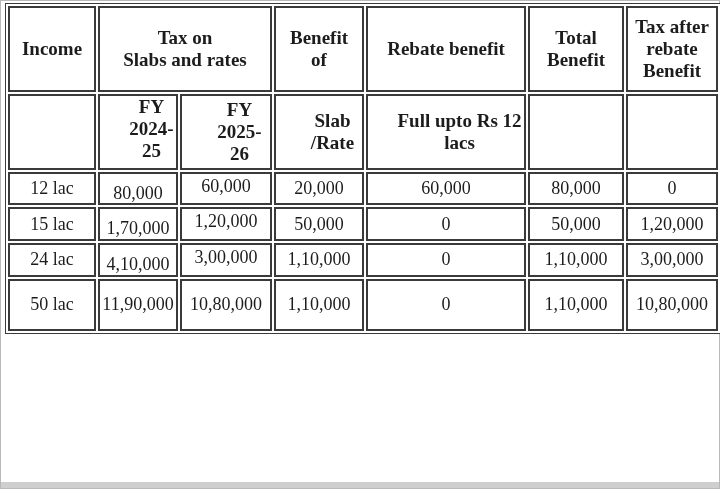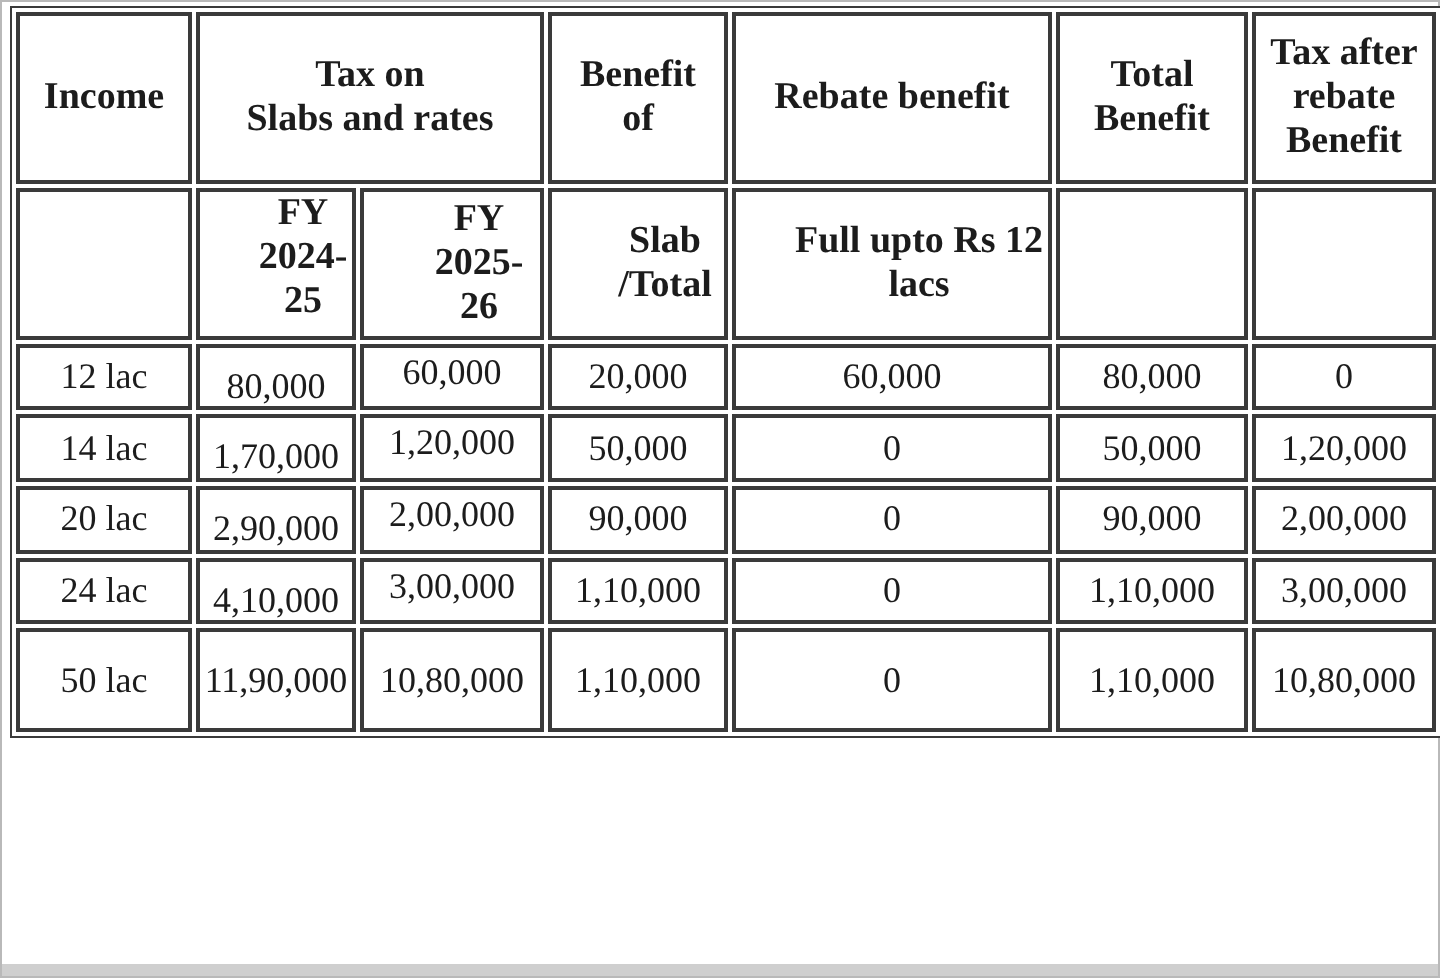--- a/index.html
+++ b/index.html
@@ -102,56 +102,47 @@
         <td class="fy-low">
           <span class="line">FY</span>
           <span class="line">2024-25</span>
         </td>
         <td>
           <span class="line">FY</span>
           <span class="line">2025-26</span>
         </td>
         <td>
           <span class="line">Slab</span>
-          <span class="line">/Total</span>
+          <span class="line">/Rate</span>
         </td>
         <td>
           <span class="line">Full upto Rs 12</span>
           <span class="line">lacs</span>
         </td>
         <td></td>
         <td></td>
       </tr>
 
       <tr class="r">
         <td>12 lac</td>
         <td class="low">80,000</td>
         <td class="high">60,000</td>
         <td>20,000</td>
         <td>60,000</td>
         <td>80,000</td>
         <td>0</td>
       </tr>
       <tr class="r">
-        <td>14 lac</td>
+        <td>15 lac</td>
         <td class="low">1,70,000</td>
         <td class="high">1,20,000</td>
         <td>50,000</td>
         <td>0</td>
         <td>50,000</td>
         <td>1,20,000</td>
-      </tr>
-      <tr class="r">
-        <td>20 lac</td>
-        <td class="low">2,90,000</td>
-        <td class="high">2,00,000</td>
-        <td>90,000</td>
-        <td>0</td>
-        <td>90,000</td>
-        <td>2,00,000</td>
       </tr>
       <tr class="r">
         <td>24 lac</td>
         <td class="low">4,10,000</td>
         <td class="high">3,00,000</td>
         <td>1,10,000</td>
         <td>0</td>
         <td>1,10,000</td>
         <td>3,00,000</td>
       </tr>

